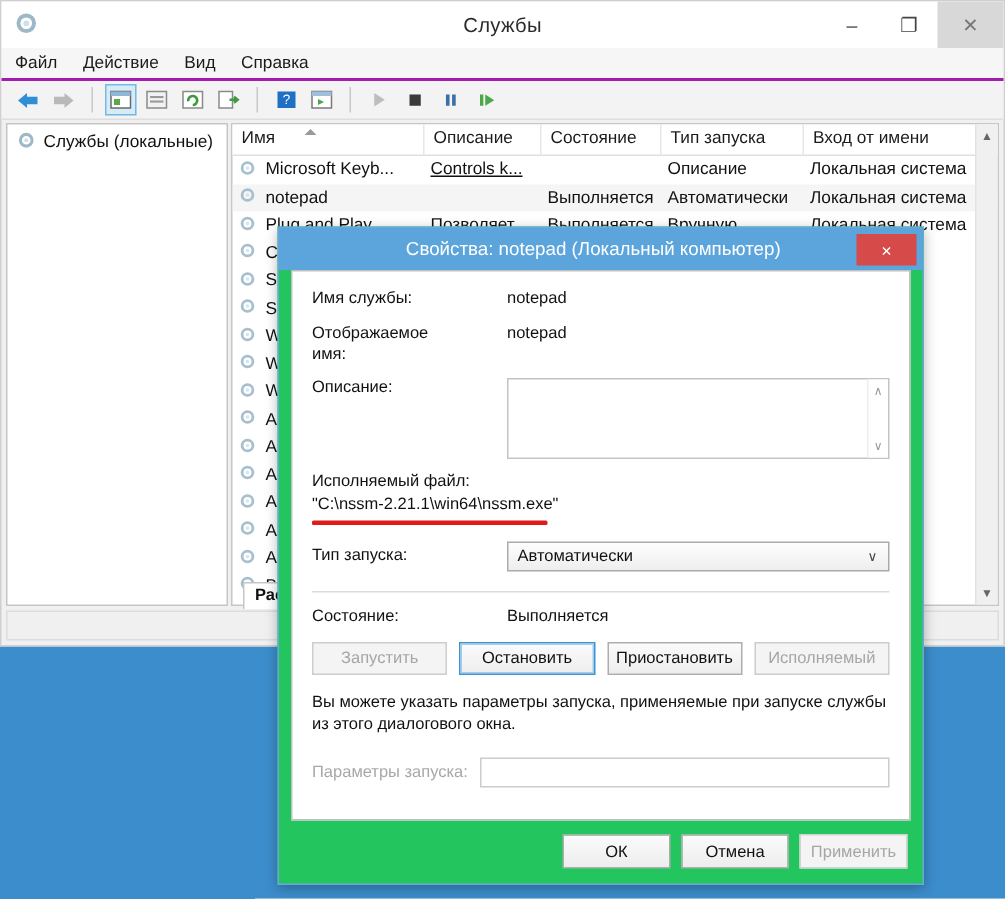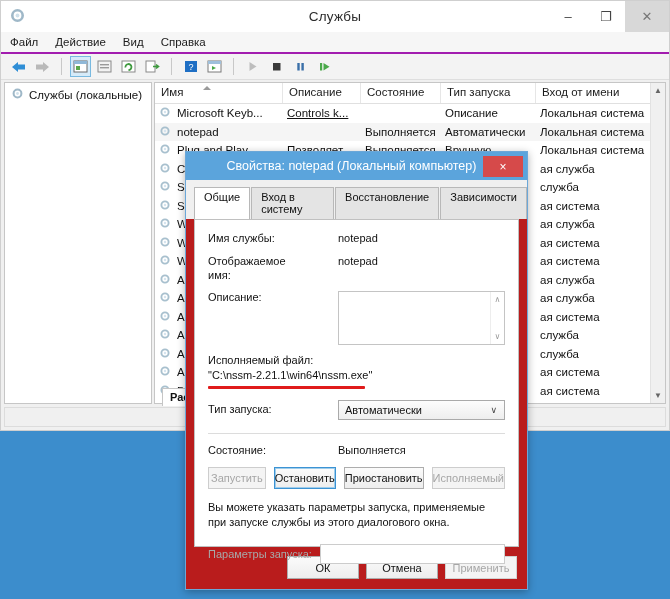--- a/index.html
+++ b/index.html
@@ -103,22 +103,22 @@
     position: absolute; left: 161px; bottom: 24px; display: flex; z-index: 3; font-weight: bold;
   }
   .mini-tab {
     background: #fff; border: 1px solid #c6c6c6; border-bottom: none;
     font-size: 11px; padding: 2px 7px 3px 7px; color: #111;
     max-width: 44px; overflow: hidden; white-space: nowrap;
   }
 
   
   #props-dialog {
-    position: absolute; left: 185px; top: 151px; width: 343px; height: 439px;
-    background: #b91c1c;
+    position: absolute; left: 185px; top: 151px; width: 431px; height: 439px;
+    background: #22c55e;
     border: 1px solid #6ba7d8;
     box-shadow: 0 2px 8px rgba(0,0,0,.30);
     display: flex; flex-direction: column;
     z-index: 10;
   }
   .dlg-titlebar {
     height: 28px; background: #5ba4dc; position: relative; flex: 0 0 auto;
     display: flex; align-items: center;
   }
   .dlg-title {
@@ -508,26 +508,20 @@
   <div class="statusbar"></div>
 </div>
 
 <div id="props-dialog">
 
   <div class="dlg-titlebar">
     <span class="dlg-title">Свойства: notepad (Локальный компьютер)</span>
     <div class="dlg-close">×</div>
   </div>
 
-  <div class="dlg-tabs">
-    <div class="dlg-tab active">Общие</div>
-    <div class="dlg-tab">Вход в систему</div>
-    <div class="dlg-tab">Восстановление</div>
-    <div class="dlg-tab">Зависимости</div>
-  </div>
 
   <div class="dlg-body">
 
     <div class="fld-row">
       <div class="fld-label">Имя службы:</div>
       <div class="fld-val">notepad</div>
     </div>
 
     <div class="fld-row">
       <div class="fld-label">Отображаемое имя:</div>

